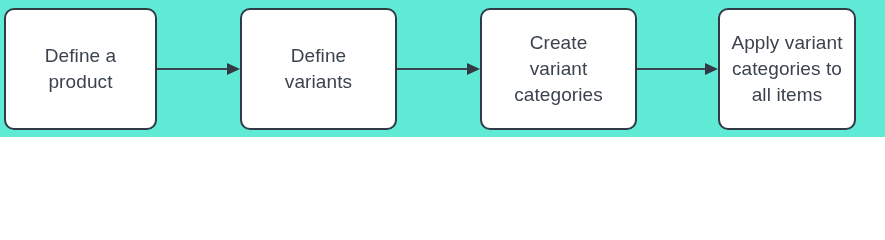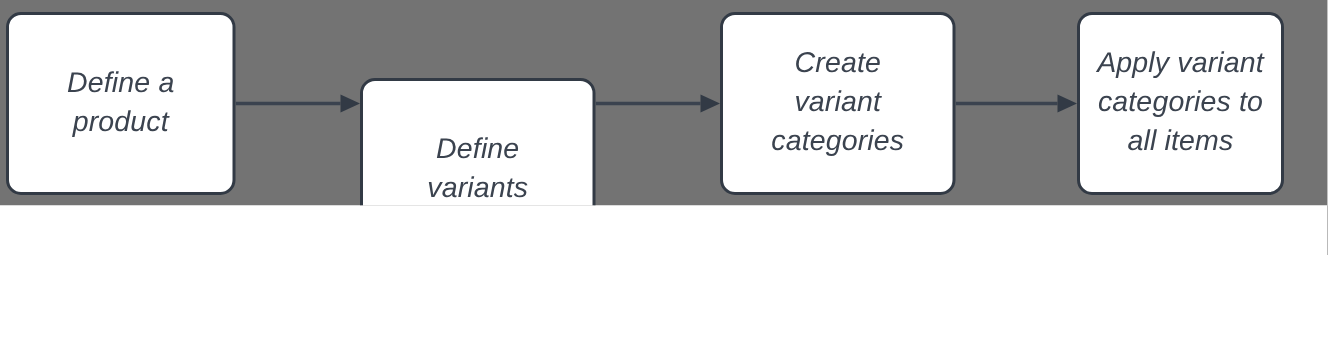--- a/index.html
+++ b/index.html
@@ -8,23 +8,22 @@
     padding: 0;
     background: #ffffff;
   }
   body {
     font-family: "Liberation Sans", sans-serif;
   }
   #flow-canvas {
     position: relative;
     width: 885px;
     height: 137px;
-    background: #737373;
+    background: #5eead4;
     overflow: hidden;
-    font-style: italic;
   }
   .flow-node {
     position: absolute;
     top: 8px;
     height: 122px;
     box-sizing: border-box;
     background: #ffffff;
     border: 2.4px solid #323a45;
     border-radius: 10px;
     display: flex;
@@ -35,21 +34,21 @@
   .flow-node-label {
     font-family: "Liberation Sans", sans-serif;
     font-size: 19px;
     line-height: 1.36;
     color: #3b434f;
     letter-spacing: 0.1px;
     white-space: pre-line;
     padding: 0 6px;
   }
   #node-define-product { left: 4px;   width: 153px; }
-  #node-define-variants { left: 240px; width: 157px; margin-top: 44px; }
+  #node-define-variants { left: 240px; width: 157px; }
   #node-create-categories { left: 480px; width: 157px; text-align: center; }
   #node-apply-categories { left: 718px; width: 138px; }
 
   .flow-connector {
     position: absolute;
     top: 55px;
     height: 28px;
     overflow: visible;
   }
   #connector-1 { left: 157px; width: 83px; }

